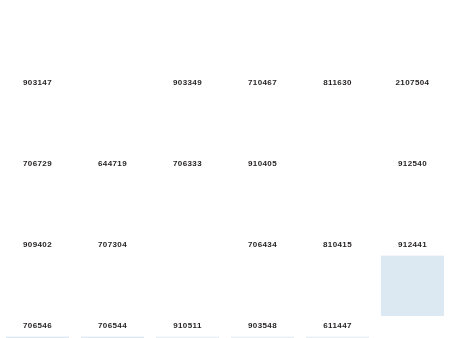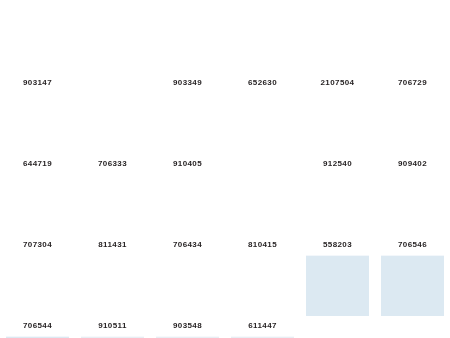--- a/index.html
+++ b/index.html
@@ -58,22 +58,26 @@
       <div class="swatch-label">903147</div>
     </div>
     <div class="swatch-cell">
       <div class="swatch-chip" style="#E8821E"></div>
     </div>
     <div class="swatch-cell">
       <div class="swatch-chip" style="#DC2F21"></div>
       <div class="swatch-label">903349</div>
     </div>
     <div class="swatch-cell">
+      <div class="swatch-chip" style="#6B2180"></div>
+      <div class="swatch-label">710467</div>
+    </div>
+    <div class="swatch-cell">
       <div class="swatch-chip" style="#3AA935"></div>
-      <div class="swatch-label">652630</div>
+      <div class="swatch-label">811630</div>
     </div>
     <div class="swatch-cell">
       <div class="swatch-chip" style="#0083CA"></div>
       <div class="swatch-label">2107504</div>
     </div>
     <div class="swatch-cell">
       <div class="swatch-chip" style="#7A6B56"></div>
       <div class="swatch-label">706729</div>
     </div>
     <div class="swatch-cell">
@@ -98,33 +102,32 @@
     <div class="swatch-cell">
       <div class="swatch-chip" style="#3B1F77"></div>
       <div class="swatch-label">909402</div>
     </div>
     <div class="swatch-cell">
       <div class="swatch-chip" style="#8C2380"></div>
       <div class="swatch-label">707304</div>
     </div>
     <div class="swatch-cell">
       <div class="swatch-chip" style="#9B3D8C"></div>
-      <div class="swatch-label">811431</div>
     </div>
     <div class="swatch-cell">
       <div class="swatch-chip" style="#7E4A96"></div>
       <div class="swatch-label">706434</div>
     </div>
     <div class="swatch-cell">
       <div class="swatch-chip" style="#A774B4"></div>
       <div class="swatch-label">810415</div>
     </div>
     <div class="swatch-cell">
       <div class="swatch-chip" style="#7D71AC"></div>
-      <div class="swatch-label">558203</div>
+      <div class="swatch-label">912441</div>
     </div>
     <div class="swatch-cell">
       <div class="swatch-chip" style="#336090"></div>
       <div class="swatch-label">706546</div>
     </div>
     <div class="swatch-cell">
       <div class="swatch-chip" style="#00669E"></div>
       <div class="swatch-label">706544</div>
     </div>
     <div class="swatch-cell">

